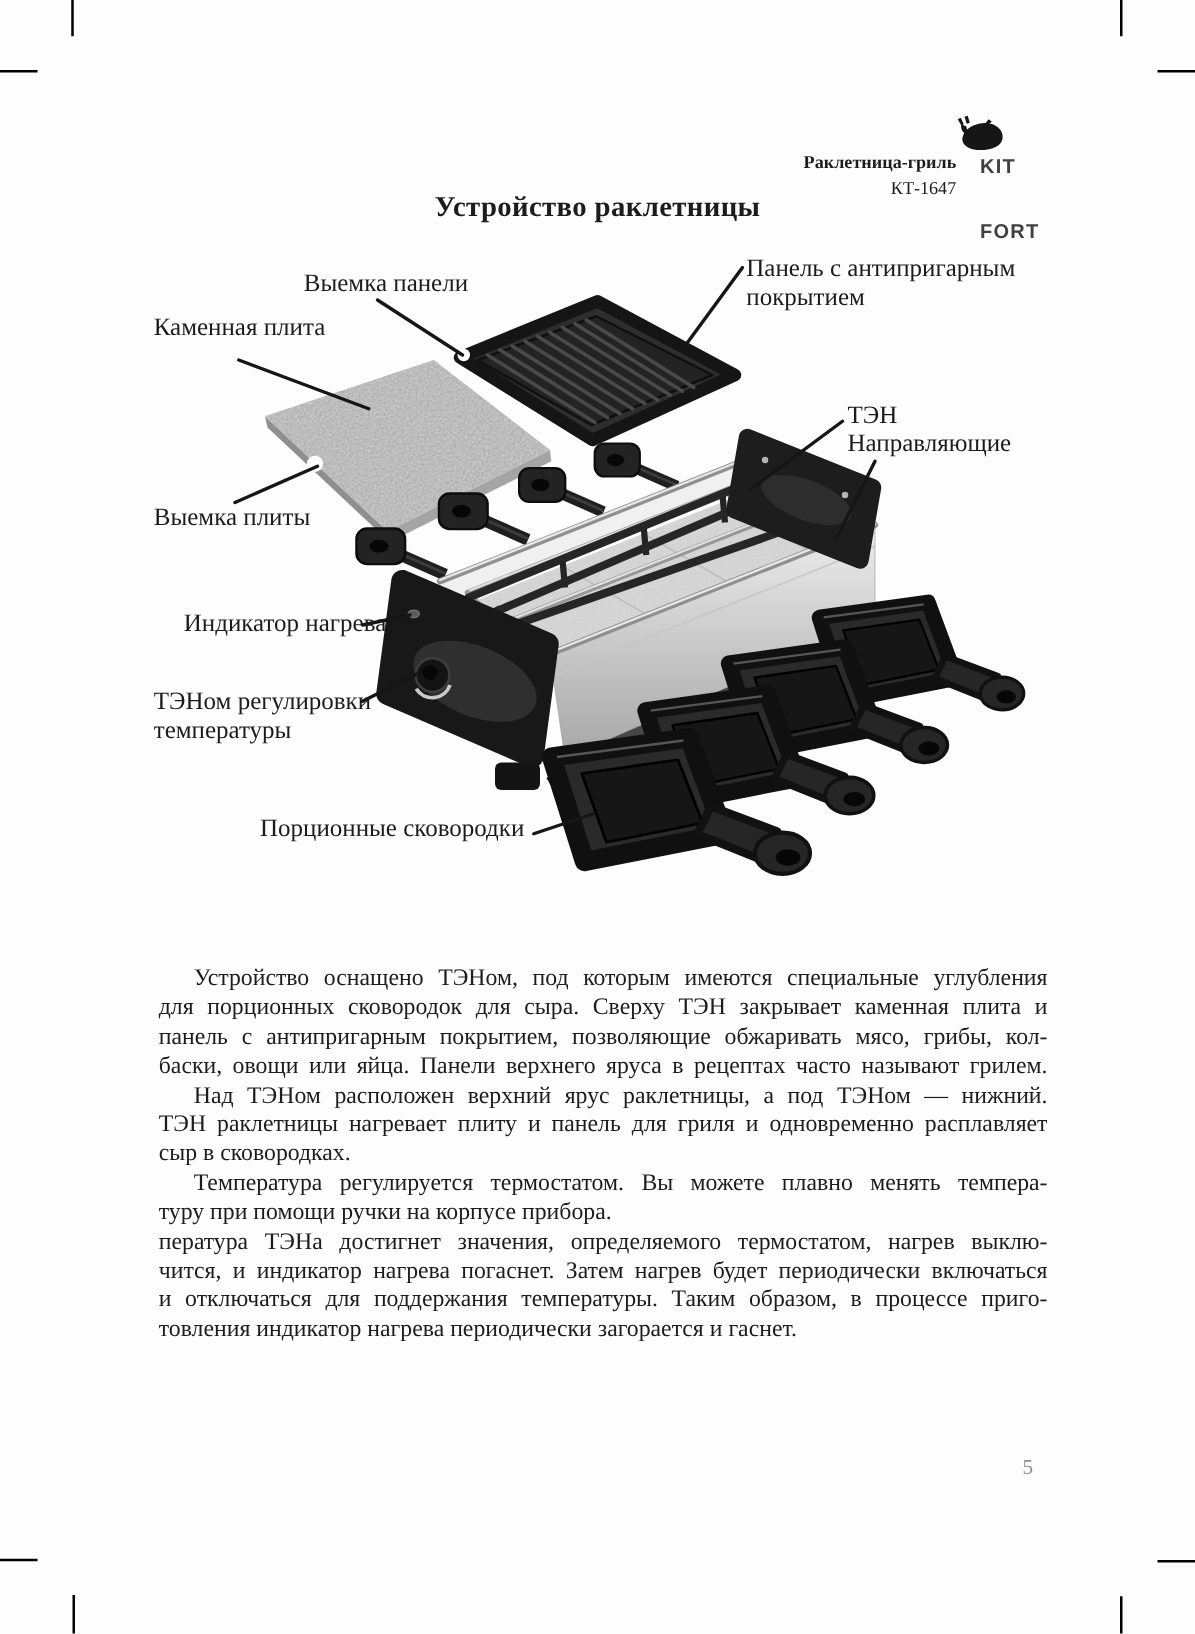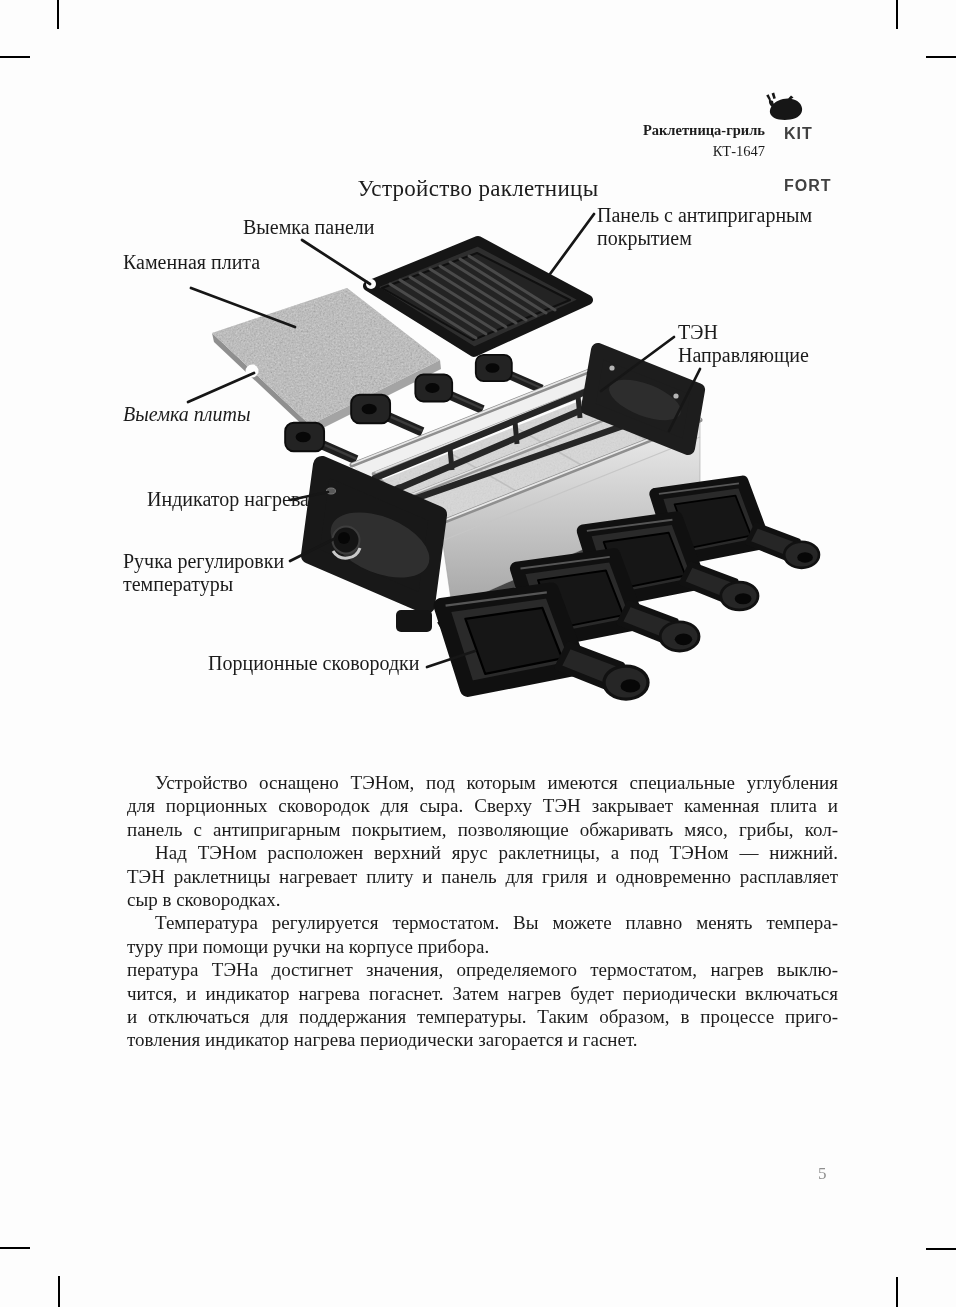--- a/index.html
+++ b/index.html
@@ -9,21 +9,21 @@
   
   .hdr-product{position:absolute;right:191px;top:122px;font-size:14.5px;font-weight:bold;white-space:nowrap;}
   .hdr-model{position:absolute;right:191px;top:143px;font-size:14.5px;white-space:nowrap;}
   .brand{position:absolute;left:784px;font-family:"Liberation Sans",sans-serif;font-weight:bold;
          font-size:16px;letter-spacing:1px;color:#404040;line-height:1;}
   .brand.kit{top:126px;}
   .brand.fort{top:130px;margin-top:48px;}
   #whale{position:absolute;left:764px;top:92px;}
   
   .title{position:absolute;left:0;top:153px;width:956px;text-align:center;
-         font-size:23px;font-weight:normal;letter-spacing:0.3px;margin-top:23px;}
+         font-size:23px;font-weight:bold;letter-spacing:0.3px;}
   
   .dlabel{position:absolute;font-size:20px;line-height:23px;white-space:pre-line;color:#1b1b1b;}
   
   .bodytext{position:absolute;left:127px;top:771px;width:711px;font-size:19px;line-height:23.4px;}
   .bline{text-align:justify;text-align-last:justify;}
   .bline.last{text-align:right;text-align-last:left;}
   .bline.indent{text-indent:28px;}
   .pagenum{position:absolute;left:818px;top:1164px;font-size:17px;color:#8f8f8f;}
   svg{display:block;}
   #diagram{position:absolute;left:0;top:0;}
@@ -198,30 +198,31 @@
       <line x1="427" y1="667" x2="475" y2="651"></line>
     </g>
   </svg>
 
   <div class="dlabel" style="left:243px;top:216px;">Выемка панели</div>
   <div class="dlabel" style="left:597px;top:204px;">Панель с антипригарным
 покрытием</div>
   <div class="dlabel" style="left:123px;top:251px;">Каменная плита</div>
   <div class="dlabel" style="left:678px;top:321px;">ТЭН</div>
   <div class="dlabel" style="left:678px;top:344px;">Направляющие</div>
-  <div class="dlabel" style="left:123px;top:403px;font-style:italic;">Выемка плиты</div>
+  <div class="dlabel" style="left:123px;top:403px;">Выемка плиты</div>
   <div class="dlabel" style="left:123px;top:488px;margin-left:24px;">Индикатор нагрева</div>
-  <div class="dlabel" style="left:123px;top:550px;">Ручка регулировки
+  <div class="dlabel" style="left:123px;top:550px;">ТЭНом регулировки
 температуры</div>
   <div class="dlabel" style="left:208px;top:652px;">Порционные сковородки</div>
 
   <div class="bodytext">
     <div class="bline indent">Устройство оснащено ТЭНом, под которым имеются специальные углубления</div>
     <div class="bline">для порционных сковородок для сыра. Сверху ТЭН закрывает каменная плита и</div>
     <div class="bline">панель с антипригарным покрытием, позволяющие обжаривать мясо, грибы, кол-</div>
+    <div class="bline">баски, овощи или яйца. Панели верхнего яруса в рецептах часто называют грилем.</div>
     <div class="bline indent">Над ТЭНом расположен верхний ярус раклетницы, а под ТЭНом — нижний.</div>
     <div class="bline">ТЭН раклетницы нагревает плиту и панель для гриля и одновременно расплавляет</div>
     <div class="bline last">сыр в сковородках.</div>
     <div class="bline indent">Температура регулируется термостатом. Вы можете плавно менять темпера-</div>
     <div class="bline last">туру при помощи ручки на корпусе прибора.</div>
     <div class="bline">пература ТЭНа достигнет значения, определяемого термостатом, нагрев выклю-</div>
     <div class="bline">чится, и индикатор нагрева погаснет. Затем нагрев будет периодически включаться</div>
     <div class="bline">и отключаться для поддержания температуры. Таким образом, в процессе приго-</div>
     <div class="bline last">товления индикатор нагрева периодически загорается и гаснет.</div>
   </div>

